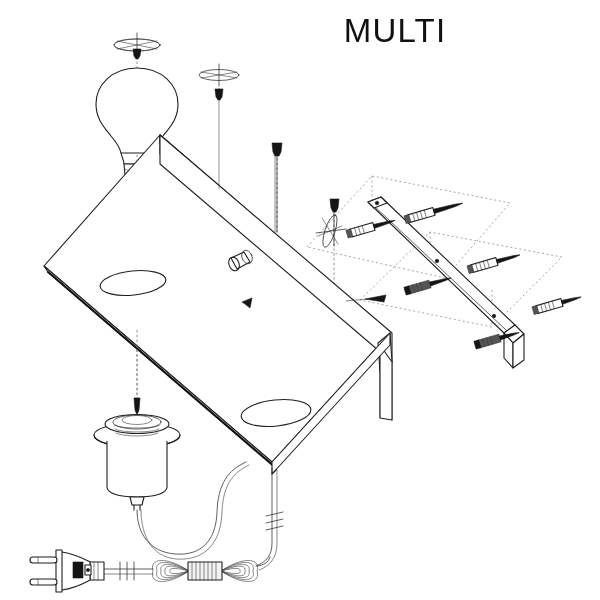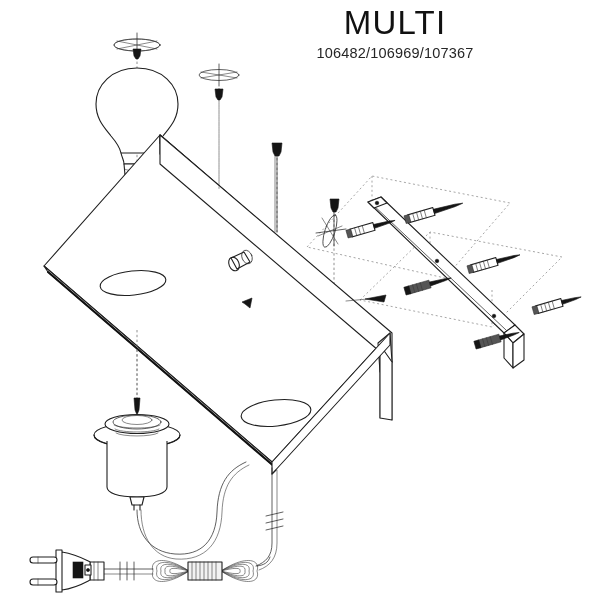--- a/index.html
+++ b/index.html
@@ -29,21 +29,21 @@
     text-align: center;
     pointer-events: none;
   }
   .doc-title {
     font-family: "Liberation Sans", sans-serif;
     font-size: 33px;
     font-weight: 400;
     letter-spacing: 1.2px;
     line-height: 38px;
     color: #111111;
-    margin: 0;
+    margin: 8px;
   }
   .doc-codes {
     font-family: "Liberation Sans", sans-serif;
     font-size: 14.5px;
     font-weight: 400;
     letter-spacing: 0.2px;
     line-height: 18px;
     color: #262626;
     margin: 2px 0 0 0;
   }
@@ -66,21 +66,20 @@
   .solid-k { fill: #151515; stroke: #151515; stroke-width: 0.6; }
   .solid-g { fill: #555555; stroke: #222222; stroke-width: 0.5; }
 </style>
 </head>
 <body>
 
 <div id="sheet">
 
   <div class="title-block">
     <p class="doc-title">MULTI</p>
-    <p class="doc-codes">106482/106969/107367</p>
   </div>
 
   <svg class="drawing" viewBox="0 0 600 600" xmlns="http://www.w3.org/2000/svg">
 
     <g>
 
       <line class="dash" x1="137" y1="52" x2="137" y2="128"></line>
       <line class="dash" x1="137" y1="150" x2="137" y2="185"></line>
       <line class="dash" x1="137" y1="225" x2="137" y2="268"></line>
       <line class="dash" x1="137" y1="292" x2="137" y2="400"></line>

